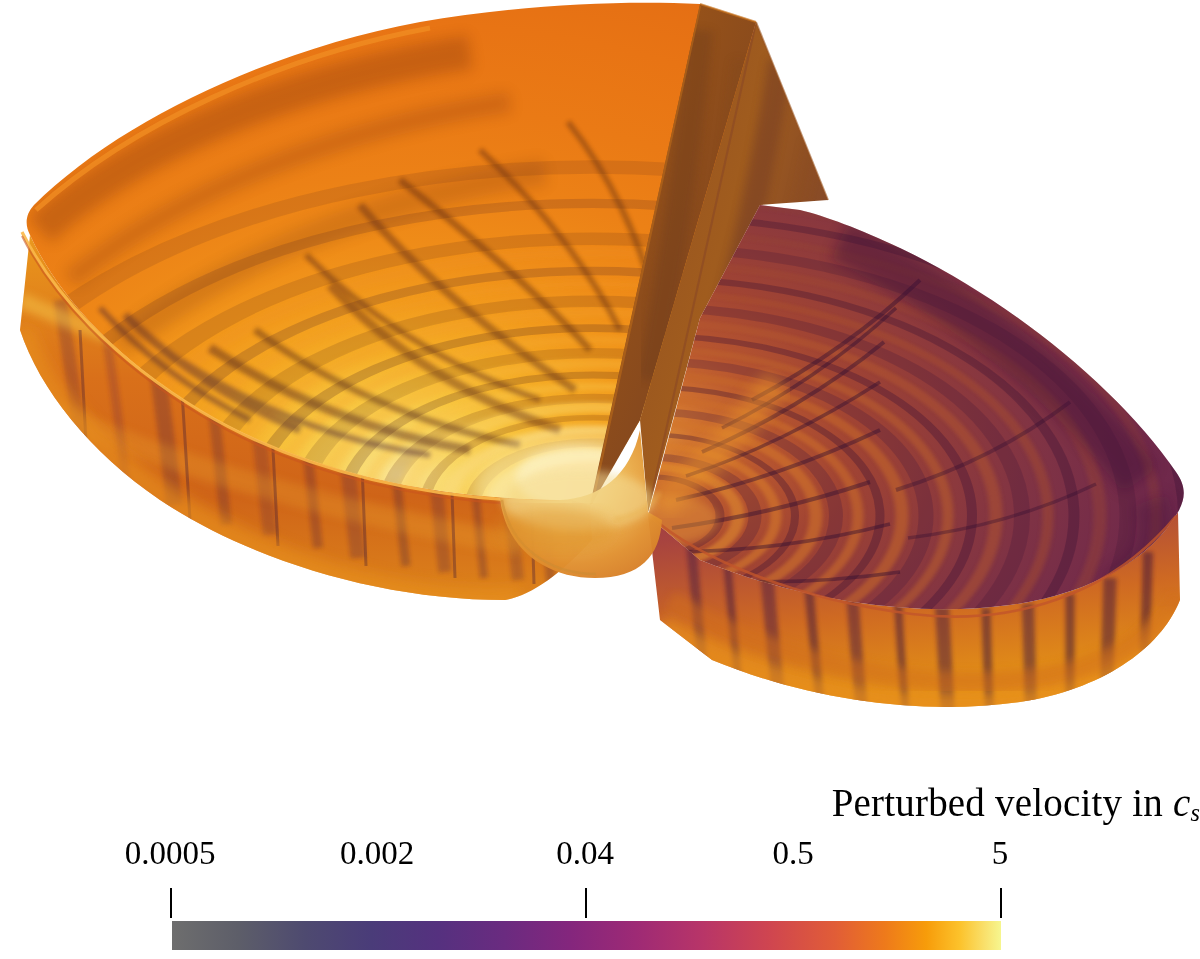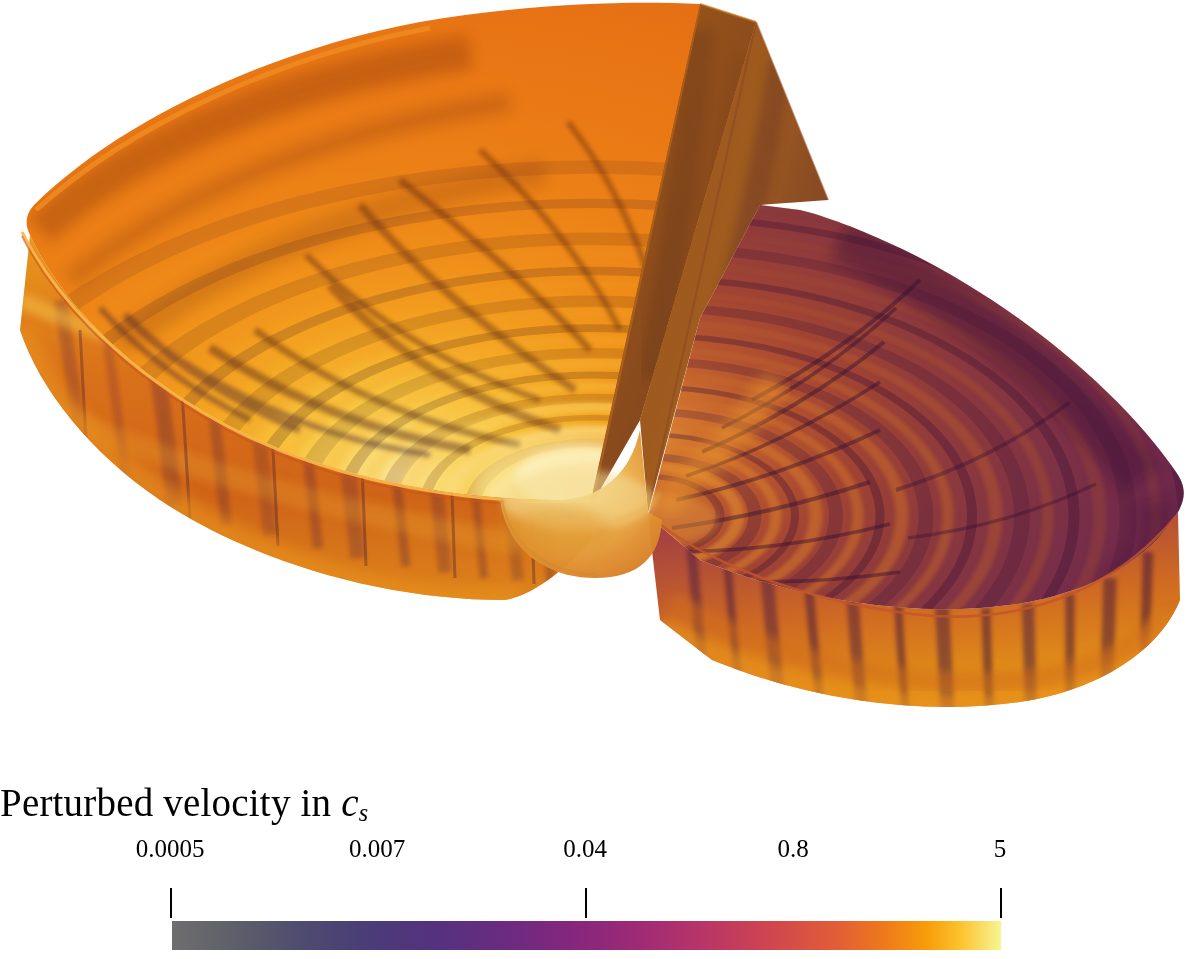--- a/index.html
+++ b/index.html
@@ -6,31 +6,31 @@
   body{
     width:1200px;height:959px;overflow:hidden;
     font-family:"Liberation Serif","DejaVu Serif",serif;
     background:#fff;
   }
   #stage{position:relative;width:1200px;height:959px;background:#ffffff;}
   #viz{position:absolute;left:0;top:0;width:1200px;height:790px;}
   #legend{position:absolute;left:0;top:780px;width:1200px;height:179px;}
 
   .cb-title{
-    position:absolute;left:0;top:0;width:1200px;text-align:left;
+    position:absolute;left:0;top:0;width:1200px;text-align:right;
     font-size:39px;color:#000;letter-spacing:0.2px;
     font-family:"Liberation Serif","DejaVu Serif",serif;
   }
   .cb-title i{font-style:italic;}
   .cb-title sub{font-size:0.62em;font-style:italic;vertical-align:-0.22em;}
 
   .ticklabels{position:absolute;left:0;top:55px;width:1200px;height:40px;}
   .ticklabel{
     position:absolute;top:0;transform:translateX(-50%);
-    font-size:25px;color:#000;white-space:nowrap;
+    font-size:33px;color:#000;white-space:nowrap;
     font-family:"Liberation Serif","DejaVu Serif",serif;
   }
   .tickmarks{position:absolute;left:0;top:0;width:1200px;height:179px;pointer-events:none;}
   .tickmark{position:absolute;width:2px;background:#000;top:108px;height:30px;}
 
   .colorbar{
     position:absolute;left:172px;top:141px;width:829px;height:29px;
     background:linear-gradient(to right,
       #6e6e6e 0%,
       #5d5e69 8%,
@@ -458,23 +458,23 @@
   </svg>
 
   <div id="legend">
 
     <div class="cb-title">
       <span>Perturbed velocity in </span><i>c</i><sub>s</sub>
     </div>
 
     <div class="ticklabels">
       <span class="ticklabel" style="left:170px">0.0005</span>
-      <span class="ticklabel" style="left:377px">0.007</span>
+      <span class="ticklabel" style="left:377px">0.002</span>
       <span class="ticklabel" style="left:585px">0.04</span>
-      <span class="ticklabel" style="left:793px">0.8</span>
+      <span class="ticklabel" style="left:793px">0.5</span>
       <span class="ticklabel" style="left:1000px">5</span>
     </div>
 
     <div class="tickmarks">
       <div class="tickmark" style="left:170px"></div>
       <div class="tickmark" style="left:585px"></div>
       <div class="tickmark" style="left:1000px"></div>
     </div>
 
     <div class="colorbar" style="background: linear-gradient(to right, rgb(110, 110, 110) 0%, rgb(93, 94, 105) 8%, rgb(78, 74, 112) 16%, rgb(74, 60, 121) 24%, rgb(85, 49, 127) 32%, rgb(106, 43, 128) 40%, rgb(132, 38, 125) 48%, rgb(158, 42, 117) 56%, rgb(184, 53, 104) 64%, rgb(207, 69, 80) 72%, rgb(225, 93, 55) 80%, rgb(238, 122, 27) 86%, rgb(247, 156, 10) 91%, rgb(252, 194, 43) 95%, rgb(249, 224, 107) 98%, rgb(246, 246, 143) 100%); left: 172px; top: 141px; width: 829px; height: 29px;"></div>

